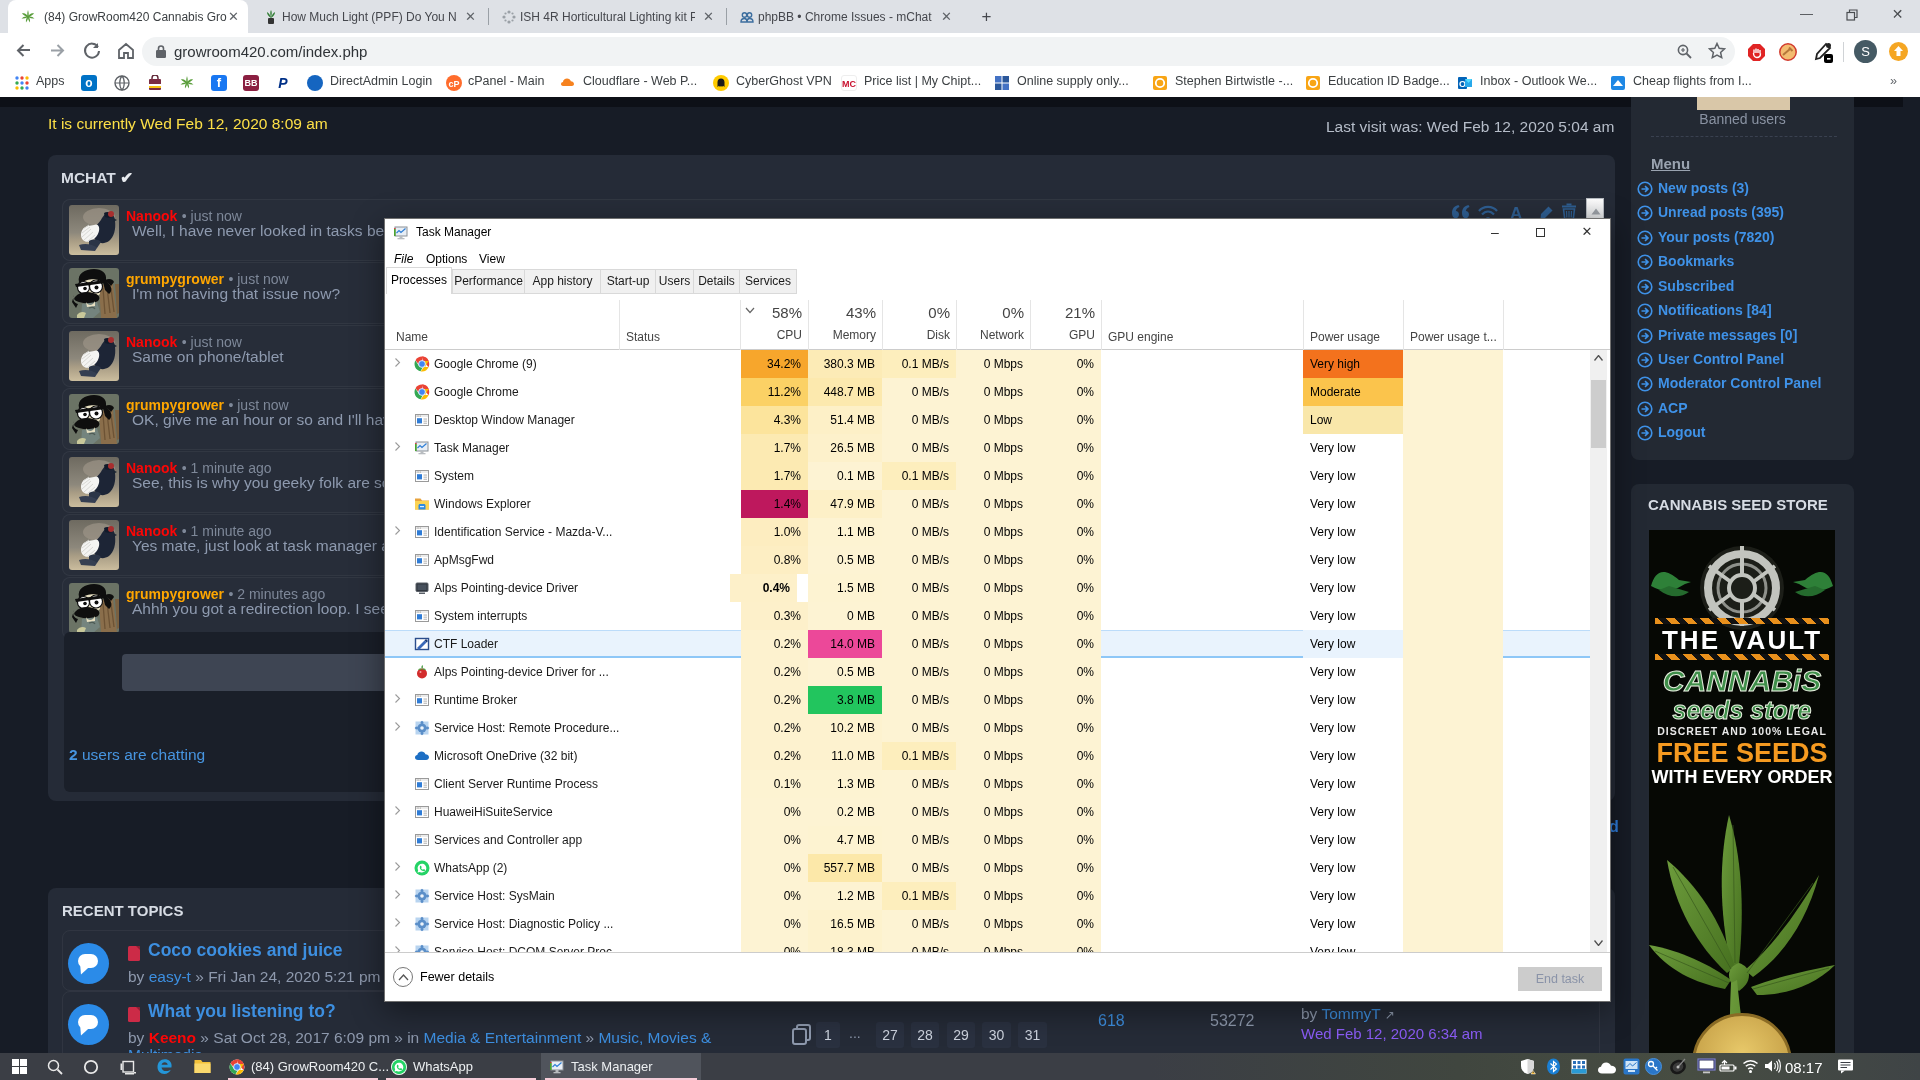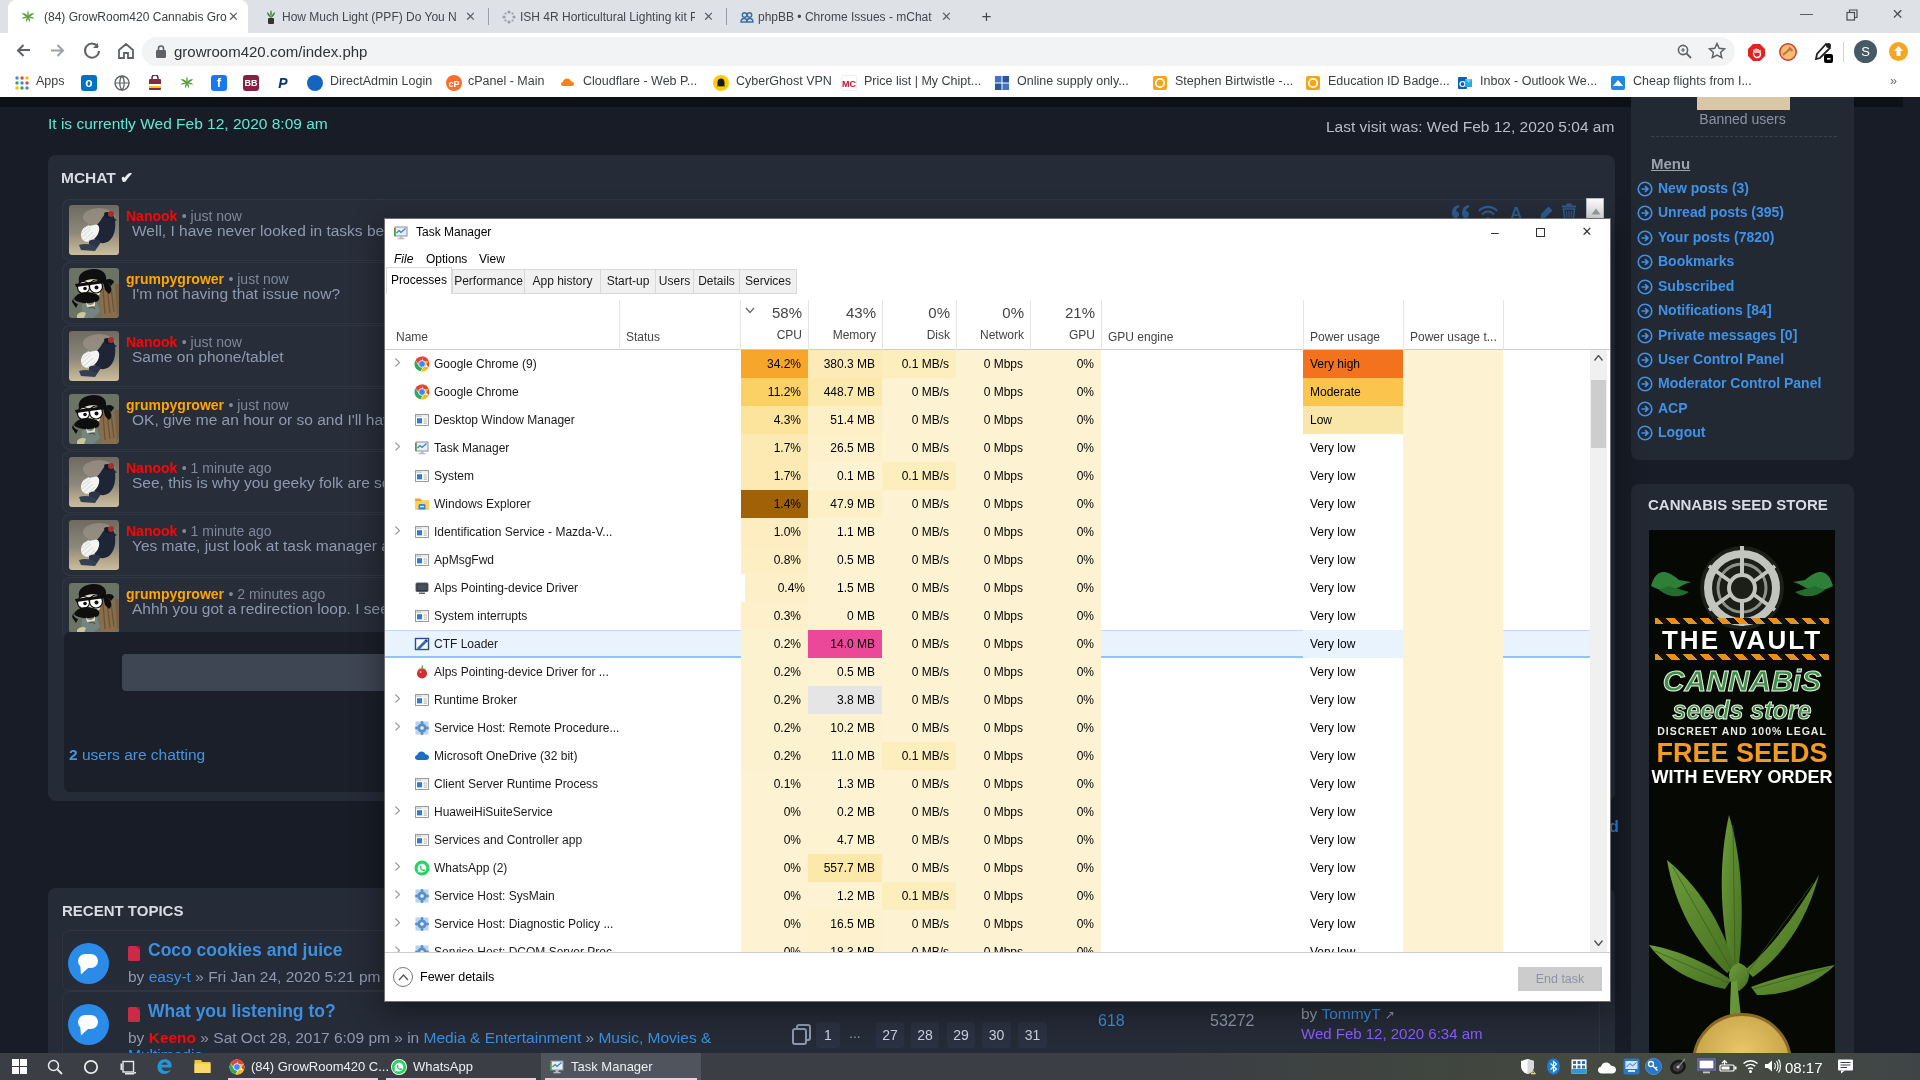--- a/index.html
+++ b/index.html
@@ -24,21 +24,21 @@
 #url { left:174px; top:43px; font-size:15px; color:#2f3337; }
 .extic { position:absolute; }
 
 #bookbar { left:0; top:70px; width:1920px; height:27px; background:#fff; }
 .bk { position:absolute; top:74px; font-size:12.5px; color:#3c4043; white-space:nowrap; }
 .bkic { position:absolute; top:75px; width:16px; height:16px; border-radius:3px; }
 
 
 #page { left:0; top:97px; width:1903px; height:956px; background:#171c26; overflow:hidden; }
 #topstrip { left:0; top:0; width:1903px; height:10px; background:#0d1017; }
-.greytxt { color:#5eead4; font-size:15.5px; }
+.greytxt { color:#fde047; font-size:15.5px; }
 #panelchat { left:48px; top:58px; width:1567px; height:646px; background:#252b37; border-radius:8px; }
 .ptitle { color:#d7dce4; font-size:15.5px; font-weight:bold; }
 .avatar { position:absolute; left:20px; width:50px; height:50px; border-radius:3px; overflow:hidden; }
 .uname { font-size:14px; font-weight:bold; }
 .red { color:#fb0606; }
 .orange { color:#ffa600; }
 .mtime { font-size:14px; color:#7e8899; }
 .mtxt { position:absolute; left:83px; font-size:15.5px; color:#8e9aaf; white-space:nowrap; }
 .msg { position:absolute; left:14px; width:1538px; height:62px; border:1px solid rgba(255,255,255,0.05); border-radius:8px; background:rgba(255,255,255,0.012); }
 .msg .avatar { left:6px; top:5px; }
@@ -814,21 +814,21 @@
         <span class="cell" style="left:1018px;width:100px;background:#fdf3d3;"></span>
       </div>
       <div class="tmrow" style="top:271px;">
         <svg class="picon" viewBox="0 0 16 16">
           <path d="M1 2.5 H6.5 L8 4.5 H15 V13.5 H1 Z" fill="#e8a33d"></path>
           <path d="M1 5 H15 V13.5 H1 Z" fill="#fcd354"></path>
           <path d="M4.5 13.5 V9.5 C4.5 8.6 5.2 8 6 8 H10 C10.8 8 11.5 8.6 11.5 9.5 V13.5 Z" fill="#2f8ae0"></path>
           <rect x="6" y="10" width="4" height="1.2" fill="#fff" opacity="0.85"></rect>
         </svg>
         <span class="cell pname2">Windows Explorer</span>
-        <span class="cell num" style="left:356px;width:67px;background:#a16207;">1.4%</span>
+        <span class="cell num" style="left:356px;width:67px;background:#be185d;">1.4%</span>
         <span class="cell num" style="left:423px;width:74px;background:#fdf0c7;">47.9 MB</span>
         <span class="cell num" style="left:497px;width:74px;background:#fdf3d3;">0 MB/s</span>
         <span class="cell num" style="left:571px;width:74px;background:#fdf3d3;">0 Mbps</span>
         <span class="cell num" style="left:645px;width:71px;background:#fdf3d3;">0%</span>
         <span class="cell" style="left:918px;width:100px;background:#fff;padding-left:7px;">Very low</span>
         <span class="cell" style="left:1018px;width:100px;background:#fdf3d3;"></span>
       </div>
       <div class="tmrow" style="top:299px;">
         <svg class="parrow" viewBox="0 0 9 9">
           <path d="M2.5 0.5 L6.5 4.5 L2.5 8.5" stroke="#9a9a9a" stroke-width="1.1" fill="none"></path>
@@ -874,21 +874,21 @@
         <span class="cell" style="left:918px;width:100px;background:#fff;padding-left:7px;">Very low</span>
         <span class="cell" style="left:1018px;width:100px;background:#fdf3d3;"></span>
       </div>
       <div class="tmrow" style="top:355px;">
         <svg class="picon" viewBox="0 0 16 16">
           <rect x="2" y="3" width="12" height="8.5" rx="1" fill="#30363e" stroke="#5a6068" stroke-width="1"></rect>
           <rect x="3.5" y="4.5" width="9" height="5.5" fill="#47505c"></rect>
           <rect x="5" y="12.5" width="6" height="1.5" fill="#5a6068"></rect>
         </svg>
         <span class="cell pname2">Alps Pointing-device Driver</span>
-        <span class="cell num" style="left:360px;width:67px;background:#fdf0c9;">0.4%</span>
+        <span class="cell num" style="left:345px;width:67px;background:#fdf0c9;font-weight:bold;">0.4%</span>
         <span class="cell num" style="left:423px;width:74px;background:#fdf3d2;">1.5 MB</span>
         <span class="cell num" style="left:497px;width:74px;background:#fdf3d3;">0 MB/s</span>
         <span class="cell num" style="left:571px;width:74px;background:#fdf3d3;">0 Mbps</span>
         <span class="cell num" style="left:645px;width:71px;background:#fdf3d3;">0%</span>
         <span class="cell" style="left:918px;width:100px;background:#fff;padding-left:7px;">Very low</span>
         <span class="cell" style="left:1018px;width:100px;background:#fdf3d3;"></span>
       </div>
       <div class="tmrow" style="top:383px;">
         <svg class="picon" viewBox="0 0 16 16">
           <rect x="1.5" y="2.5" width="13" height="11" fill="#fff" stroke="#9a9a9a" stroke-width="1"></rect>
@@ -953,21 +953,21 @@
           <circle cx="3.2" cy="4" r="0.5" fill="#888"></circle>
           <circle cx="4.8" cy="4" r="0.5" fill="#888"></circle>
           <circle cx="6.4" cy="4" r="0.5" fill="#888"></circle>
           <rect x="3" y="6.2" width="5" height="5.2" fill="#2f7cd6"></rect>
           <rect x="9.5" y="6.5" width="3.5" height="1.1" fill="#b8b8b8"></rect>
           <rect x="9.5" y="8.6" width="3.5" height="1.1" fill="#b8b8b8"></rect>
           <rect x="9.5" y="10.7" width="3.5" height="1.1" fill="#b8b8b8"></rect>
         </svg>
         <span class="cell pname2">Runtime Broker</span>
         <span class="cell num" style="left:356px;width:67px;background:#fdf2cf;">0.2%</span>
-        <span class="cell num" style="left:423px;width:74px;background:#e5e5e5;">3.8 MB</span>
+        <span class="cell num" style="left:423px;width:74px;background:#22c55e;">3.8 MB</span>
         <span class="cell num" style="left:497px;width:74px;background:#fdf3d3;">0 MB/s</span>
         <span class="cell num" style="left:571px;width:74px;background:#fdf3d3;">0 Mbps</span>
         <span class="cell num" style="left:645px;width:71px;background:#fdf3d3;">0%</span>
         <span class="cell" style="left:918px;width:100px;background:#fff;padding-left:7px;">Very low</span>
         <span class="cell" style="left:1018px;width:100px;background:#fdf3d3;"></span>
       </div>
       <div class="tmrow" style="top:495px;">
         <svg class="parrow" viewBox="0 0 9 9">
           <path d="M2.5 0.5 L6.5 4.5 L2.5 8.5" stroke="#9a9a9a" stroke-width="1.1" fill="none"></path>
         </svg>

